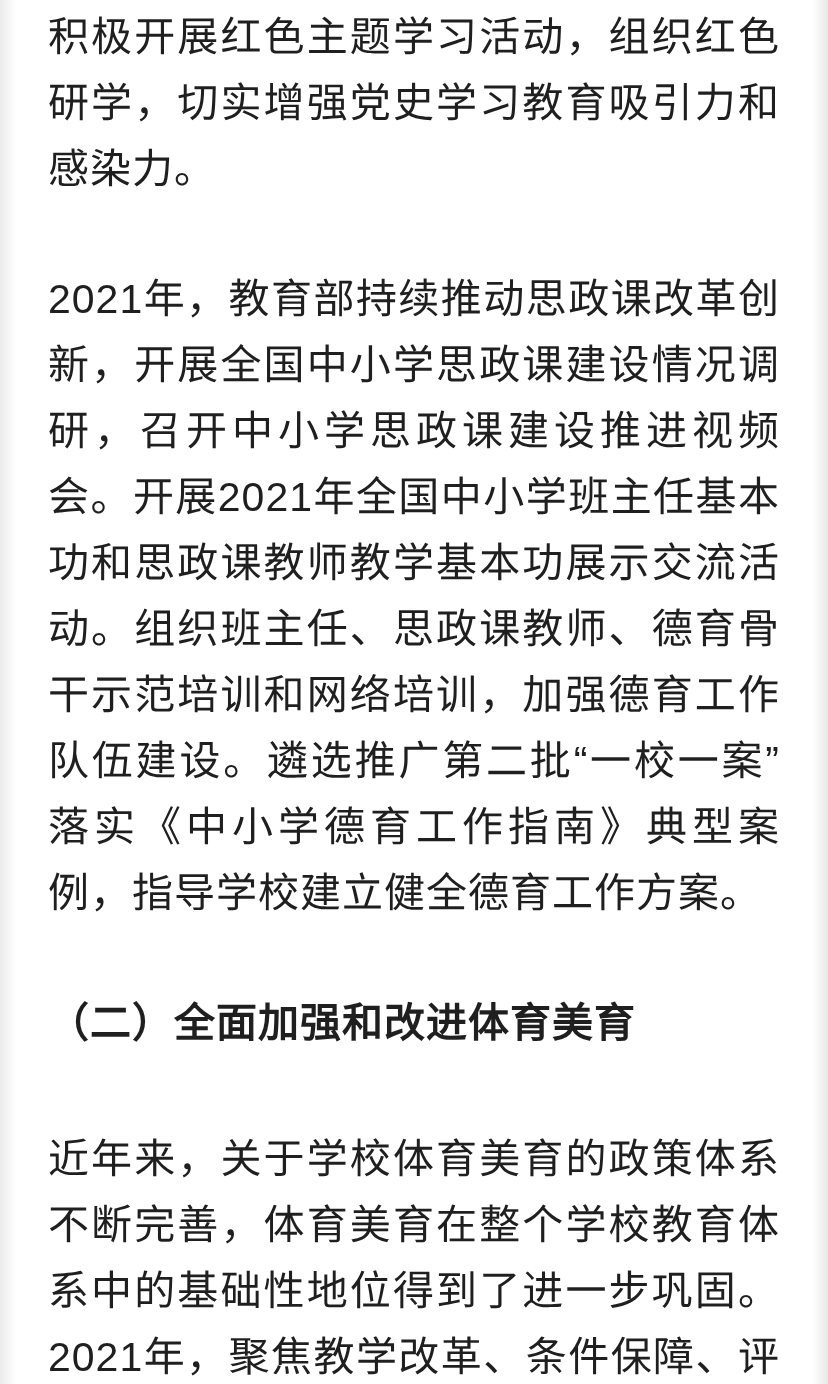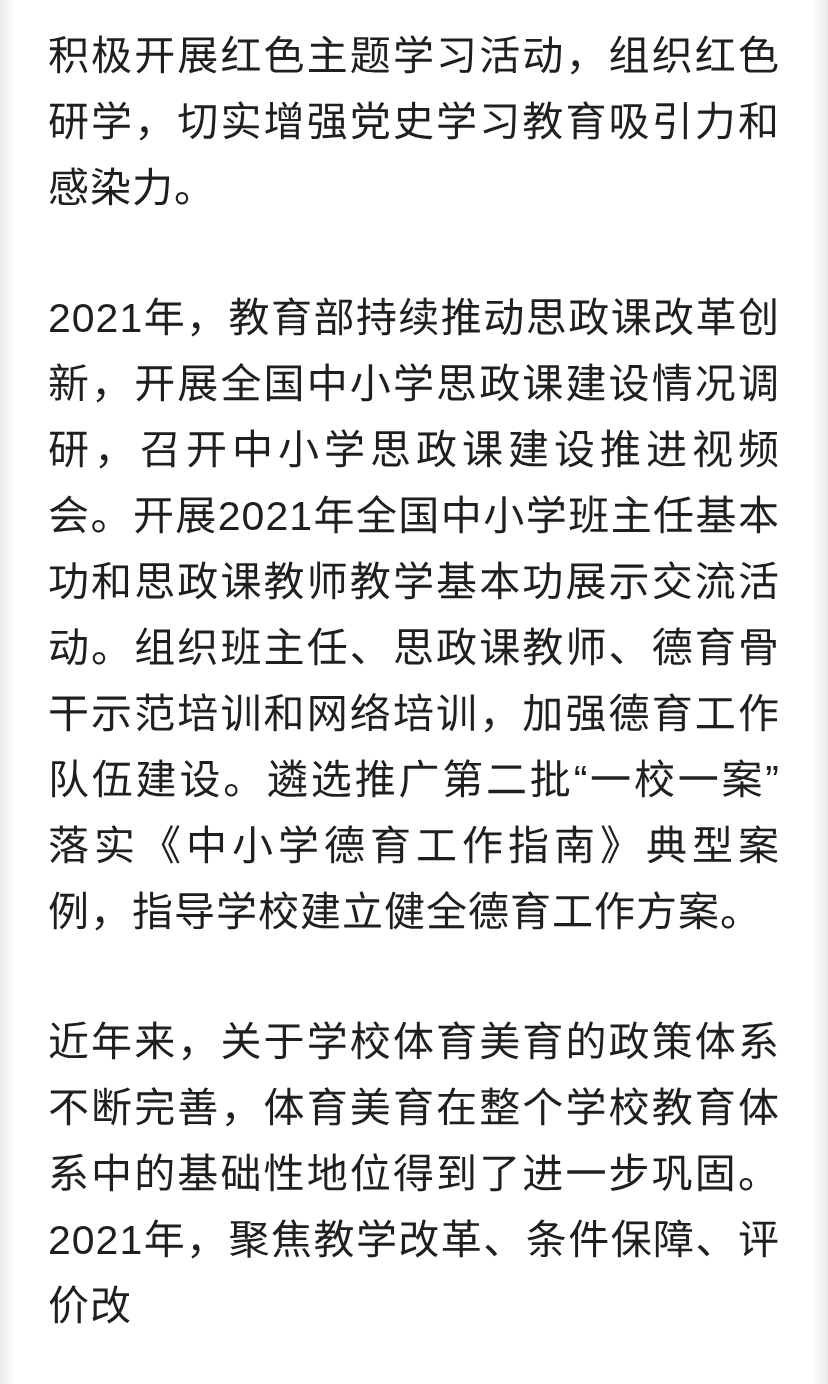--- a/index.html
+++ b/index.html
@@ -10,21 +10,21 @@
     width: 828px;
     height: 1384px;
     background: #ffffff;
     overflow: hidden;
     position: relative;
     font-family: "Liberation Sans", "DejaVu Sans", sans-serif;
   }
   .page {
     position: absolute;
     inset: 0;
-    padding: 23px 48px 0 48px;
+    padding: 4px 48px 0 48px;
     box-sizing: border-box;
     color: #1f1f1f;
   }
   .block {
     font-size: 41px;
     line-height: 66px;
     letter-spacing: 1px;
     text-align: justify;
     text-justify: inter-ideograph;
     margin: 0 0 64px 0;
@@ -55,18 +55,19 @@
   }
 </style>
 </head>
 <body>
 
 <div class="page">
   <p class="block">积极开展红色主题学习活动，组织红色研学，切实增强党史学习教育吸引力和感染力。</p>
 
   <p class="block">2021年，教育部持续推动思政课改革创新，开展全国中小学思政课建设情况调研，召开中小学思政课建设推进视频会。开展2021年全国中小学班主任基本功和思政课教师教学基本功展示交流活动。组织班主任、思政课教师、德育骨干示范培训和网络培训，加强德育工作队伍建设。遴选推广第二批“一校一案”落实《中小学德育工作指南》典型案例，指导学校建立健全德育工作方案。</p>
 
+  <h2 class="block heading">（二）全面加强和改进体育美育</h2>
 
   <p class="block last">近年来，关于学校体育美育的政策体系不断完善，体育美育在整个学校教育体系中的基础性地位得到了进一步巩固。2021年，聚焦教学改革、条件保障、评价改</p>
 </div>
 
 <div class="edge-shadow edge-left"></div>
 <div class="edge-shadow edge-right"></div>
 
 </body></html>

